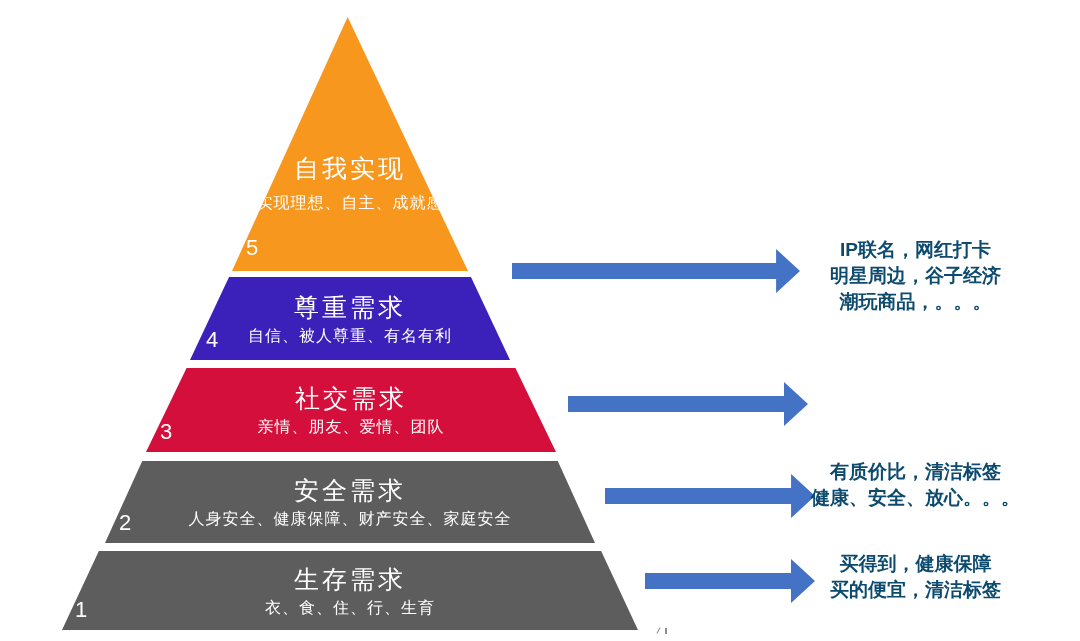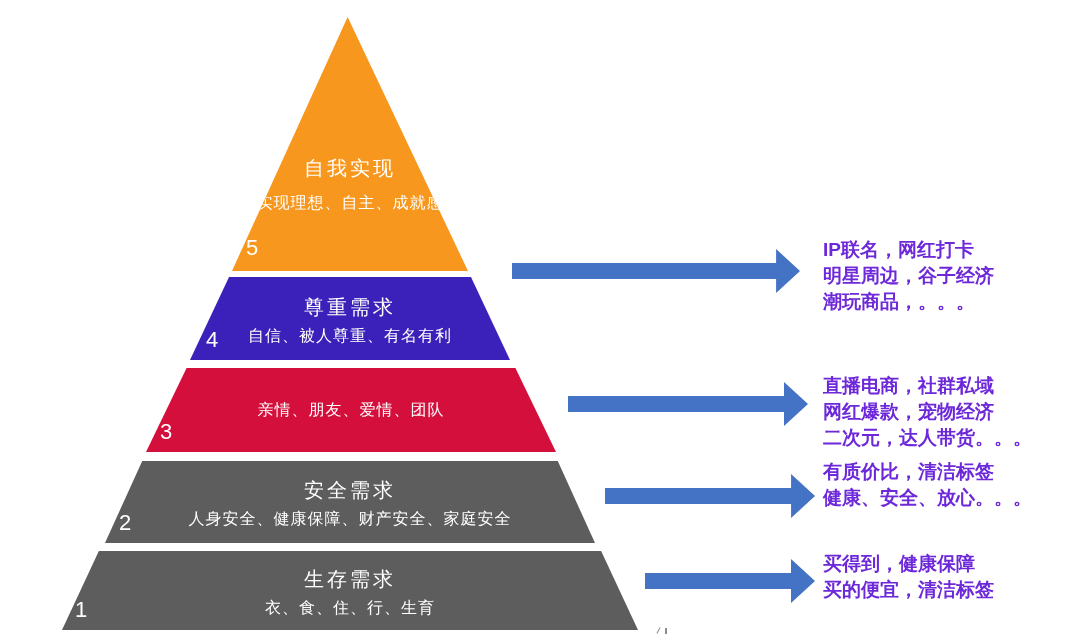--- a/index.html
+++ b/index.html
@@ -15,21 +15,21 @@
   .level {
     position: absolute;
     color: #ffffff;
     display: flex;
     flex-direction: column;
     align-items: center;
     justify-content: center;
     text-align: center;
     gap: 4px;
   }
-  .level-title { font-size: 20px; line-height: 30px; letter-spacing: 3px; font-weight: 400; }
+  .level-title { font-size: 25px; line-height: 30px; letter-spacing: 3px; font-weight: 400; }
   .level-sub   { font-size: 16px; line-height: 20px; letter-spacing: 1px; font-weight: 400; }
   .level-num   { position: absolute; bottom: 9px; font-size: 22px; line-height: 22px; font-weight: 400; }
 
   .l5 { left: 232px; top: 17px;  width: 236px; height: 254px;
         clip-path: polygon(49% 0, 100% 100%, 0 100%);
         justify-content: flex-end; padding-bottom: 58px; box-sizing: border-box; gap: 10px; }
   .l5 .level-num { left: 14px; bottom: 12px; }
   .l4 { left: 190px; top: 277px; width: 320px; height: 83px;
         clip-path: polygon(12.2% 0, 87.8% 0, 100% 100%, 0 100%); }
   .l4 .level-num { left: 16px; }
@@ -50,27 +50,28 @@
   .a2 { left: 568px; top: 382px; width: 240px;
         clip-path: polygon(0 32%, 90% 32%, 90% 0, 100% 50%, 90% 100%, 90% 68%, 0 68%); }
   .a3 { left: 605px; top: 474px; width: 210px;
         clip-path: polygon(0 32%, 88.6% 32%, 88.6% 0, 100% 50%, 88.6% 100%, 88.6% 68%, 0 68%); }
   .a4 { left: 645px; top: 559px; width: 170px;
         clip-path: polygon(0 32%, 85.9% 32%, 85.9% 0, 100% 50%, 85.9% 100%, 85.9% 68%, 0 68%); }
 
   
   .note {
     position: absolute;
-    left: 823px;
+    left: 788px;
     width: 255px;
-    color: #6d28d9;
+    color: #0c4a6e;
     font-weight: 700;
     font-size: 19px;
     line-height: 26px;
     white-space: nowrap;
+    text-align: center;
   }
   .n1 { top: 237px; }
   .n2 { top: 373px; }
   .n3 { top: 459px; }
   .n4 { top: 551px; }
 
   
   .stray { position: absolute; left: 655px; top: 627px; width: 14px; height: 8px; }
   .stray i { position: absolute; background: #8d8d8d; }
   .stray i.s1 { width: 1px; height: 7px; left: 3px; transform: rotate(28deg); }
@@ -88,20 +89,21 @@
   </div>
 
   <div class="level l4" style="background: rgb(59, 33, 186);">
     <div class="level-num">4</div>
     <div class="level-title">尊重需求</div>
     <div class="level-sub">自信、被人尊重、有名有利</div>
   </div>
 
   <div class="level l3" style="background: rgb(213, 15, 59);">
     <div class="level-num">3</div>
+    <div class="level-title">社交需求</div>
     <div class="level-sub">亲情、朋友、爱情、团队</div>
   </div>
 
   <div class="level l2" style="background: rgb(94, 93, 93);">
     <div class="level-num">2</div>
     <div class="level-title">安全需求</div>
     <div class="level-sub">人身安全、健康保障、财产安全、家庭安全</div>
   </div>
 
   <div class="level l1" style="background: rgb(94, 93, 93);">
@@ -113,25 +115,20 @@
   <div class="arrow a1" style="background: rgb(68, 114, 196);"></div>
   <div class="arrow a2" style="background: rgb(68, 114, 196);"></div>
   <div class="arrow a3" style="background: rgb(68, 114, 196);"></div>
   <div class="arrow a4" style="background: rgb(68, 114, 196);"></div>
 
   <div class="note n1">
     <div>IP联名，网红打卡</div>
     <div>明星周边，谷子经济</div>
     <div>潮玩商品，。。。</div>
   </div>
-  <div class="note n2">
-    <div>直播电商，社群私域</div>
-    <div>网红爆款，宠物经济</div>
-    <div>二次元，达人带货。。。</div>
-  </div>
   <div class="note n3">
     <div>有质价比，清洁标签</div>
     <div>健康、安全、放心。。。</div>
   </div>
   <div class="note n4">
     <div>买得到，健康保障</div>
     <div>买的便宜，清洁标签</div>
   </div>
 
   <div class="stray">

